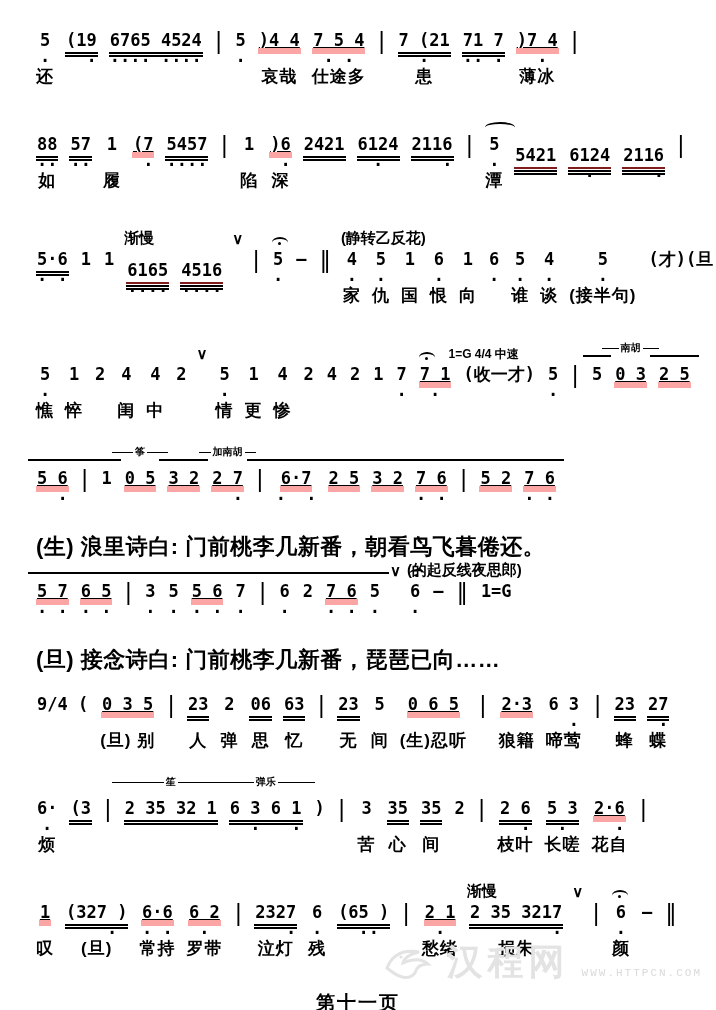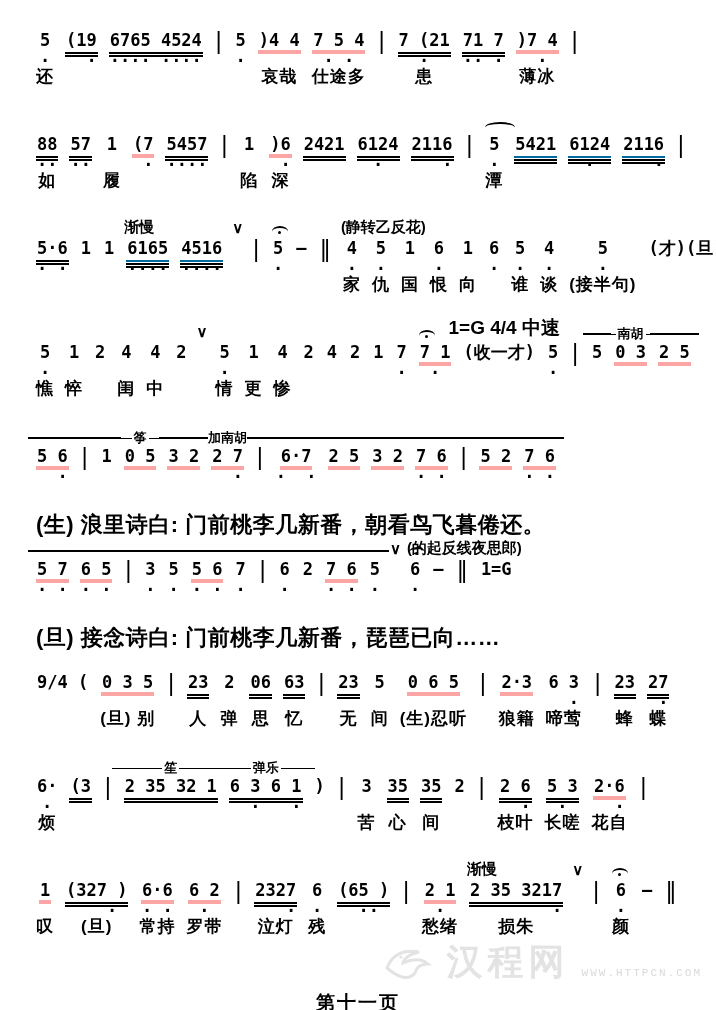--- a/index.html
+++ b/index.html
@@ -7,32 +7,32 @@
        font-family:"Liberation Sans",sans-serif;color:#000;}
   .sheet{box-sizing:border-box;padding:8px 24px 0 36px;height:100%;position:relative;}
   .line-block{margin-bottom:21px;}
   .line-block.has-prose{margin-bottom:0;}
   .line{display:flex;align-items:flex-start;gap:11px;}
   .cell{display:flex;flex-direction:column;align-items:center;flex:0 0 auto;}
   
   .slot-ann{height:22px;position:relative;width:100%;min-width:6px;}
   .slot-ann.ol::before{content:"";position:absolute;left:-8px;right:-8px;bottom:7px;border-top:2px solid #000;}
   .ann-text{position:absolute;left:-2px;bottom:1px;white-space:nowrap;font-size:15px;font-weight:bold;z-index:3;background:transparent;}
-  .ann-text.big{font-size:19px;left:-14px;}
-  .ann-line{position:absolute;left:-14px;right:-14px;bottom:0;height:16px;display:flex;align-items:center;justify-content:center;font-size:13px;font-weight:bold;white-space:nowrap;z-index:3;}
+  .ann-text.big{font-size:12px;left:-14px;}
+  .ann-line{position:absolute;left:-14px;right:-14px;bottom:8px;height:16px;display:flex;align-items:center;justify-content:center;font-size:10px;font-weight:bold;white-space:nowrap;z-index:3;}
   .ann-line::before,.ann-line::after{content:"";flex:1;border-top:1.5px solid #000;margin:0 2px;}
   .orn-fermata{position:absolute;left:0;bottom:1px;width:16px;height:9px;border-top:2px solid #000;border-radius:100% 100% 0 0;}
   .orn-fermata::after{content:"";position:absolute;left:50%;top:3px;width:3px;height:3px;margin-left:-1.5px;background:#000;border-radius:50%;}
   .orn-tie{position:absolute;left:0;bottom:1px;width:30px;height:9px;border-top:2px solid #000;border-radius:100% 100% 0 0;}
   
   .note{font-family:"DejaVu Sans Mono",monospace;font-weight:bold;font-size:17px;line-height:21px;height:24px;box-sizing:border-box;white-space:pre;position:relative;padding:0 1px;}
-  .note.u1{border-bottom:4px solid #fca5a5;}
+  .note.u1{border-bottom:6px solid #fca5a5;text-decoration:underline;}
   .note.u2{border-bottom:2px solid #000;}
   .note.u2::after{content:"";position:absolute;left:0;right:0;bottom:-5px;border-top:2px solid #000;}
-  .note.u3{border-bottom:2px solid #0369a1;}
+  .note.u3{border-bottom:2px solid #7f1d1d;margin-top:11px;}
   .note.u3::after{content:"";position:absolute;left:0;right:0;bottom:-5px;border-top:2px solid #000;}
   .note.u3::before{content:"";position:absolute;left:0;right:0;bottom:-8px;border-top:2px solid #000;}
   .note.bar{font-family:"DejaVu Sans",sans-serif;font-size:23px;line-height:23px;font-weight:400;}
   .slot-dots{font-family:"DejaVu Sans Mono",monospace;font-weight:bold;font-size:17px;line-height:14px;height:10px;white-space:pre;overflow:visible;}
   .slot-ly{height:27px;font-size:17px;font-weight:bold;line-height:26px;white-space:nowrap;letter-spacing:1px;}
   .prose{height:27px;font-size:22px;font-weight:bold;margin-top:3px;letter-spacing:0.5px;}
   
   .watermark{position:absolute;top:936px;right:14px;display:flex;align-items:center;gap:4px;z-index:0;}
   .wm-text{color:#e3e3e3;font-size:36px;font-weight:bold;letter-spacing:5px;line-height:34px;}
   .wm-url{color:#dadada;font-size:11px;letter-spacing:2px;font-family:"Liberation Mono",monospace;text-align:right;margin-left:12px;}

